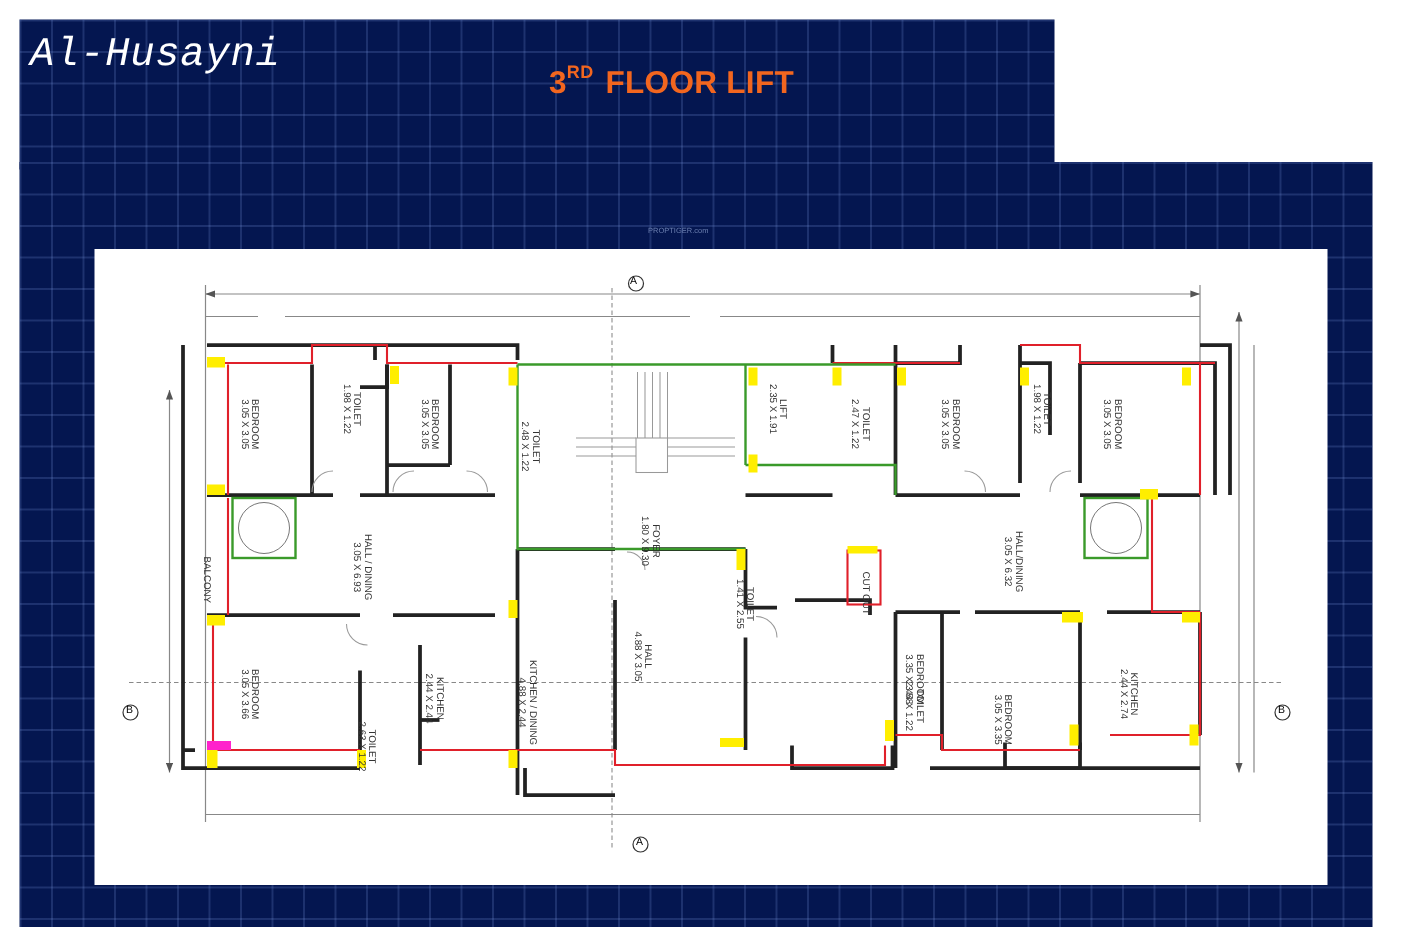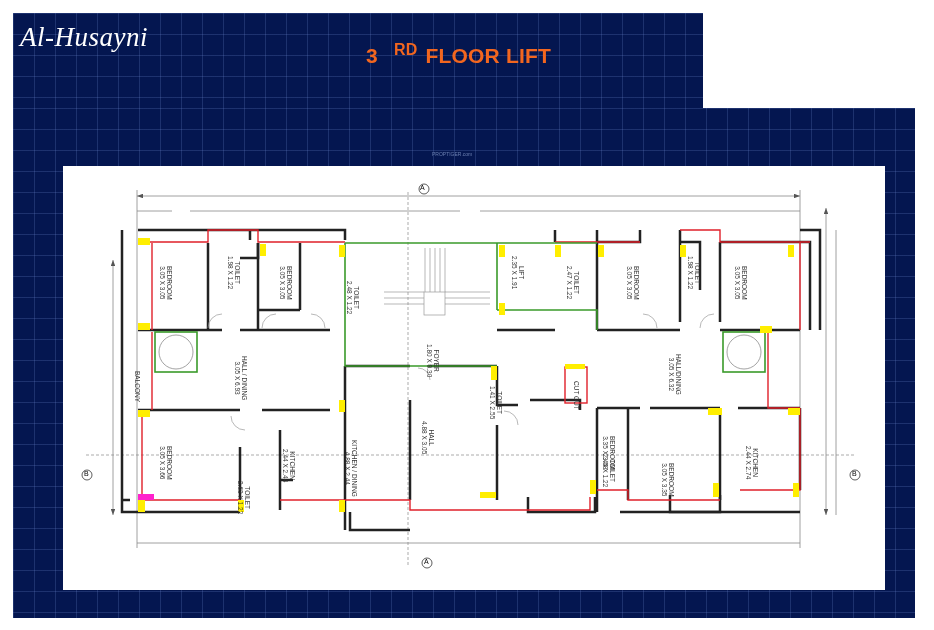--- a/index.html
+++ b/index.html
@@ -4,23 +4,23 @@
 <style>
   html,body{margin:0;padding:0;background:#ffffff;}
   body{width:934px;height:630px;position:relative;overflow:hidden;font-family:"Liberation Sans",sans-serif;}
   .bg{position:absolute;background-color:#041650;
       background-image:
         linear-gradient(rgba(120,150,220,0.22) 1px, transparent 1px),
         linear-gradient(90deg, rgba(120,150,220,0.22) 1px, transparent 1px);
       background-size:21px 21px;}
   .bg-top{left:13px;top:13px;width:690px;height:100px;}
   .bg-main{left:13px;top:108px;width:902px;height:510px;}
-  .brand{position:absolute;left:20px;top:22px;color:#fff;font-family:Liberation Serif, serif;font-style:italic;font-size:27px;letter-spacing:0.5px;}
+  .brand{position:absolute;left:20px;top:22px;color:#fff;font-family:Liberation Mono, monospace;font-style:italic;font-size:27px;letter-spacing:0.5px;}
   .title{position:absolute;left:366px;top:44px;color:#f2661f;font-weight:bold;font-size:21px;letter-spacing:0.2px;}
-  .title sup{font-size:16px;vertical-align:top;position:relative;top:-3px;margin-right:2px;margin-left:16px;}
+  .title sup{font-size:12px;vertical-align:top;position:relative;top:-3px;margin-right:2px;}
   .watermark{position:absolute;left:432px;top:151px;color:#6b7fb0;font-size:5px;}
   .paper{position:absolute;left:63px;top:166px;width:822px;height:424px;background:#fff;}
   svg.plan{position:absolute;left:0;top:0;}
 </style>
 </head>
 <body>
 
 <div class="bg bg-top"></div>
 <div class="bg bg-main"></div>
 

